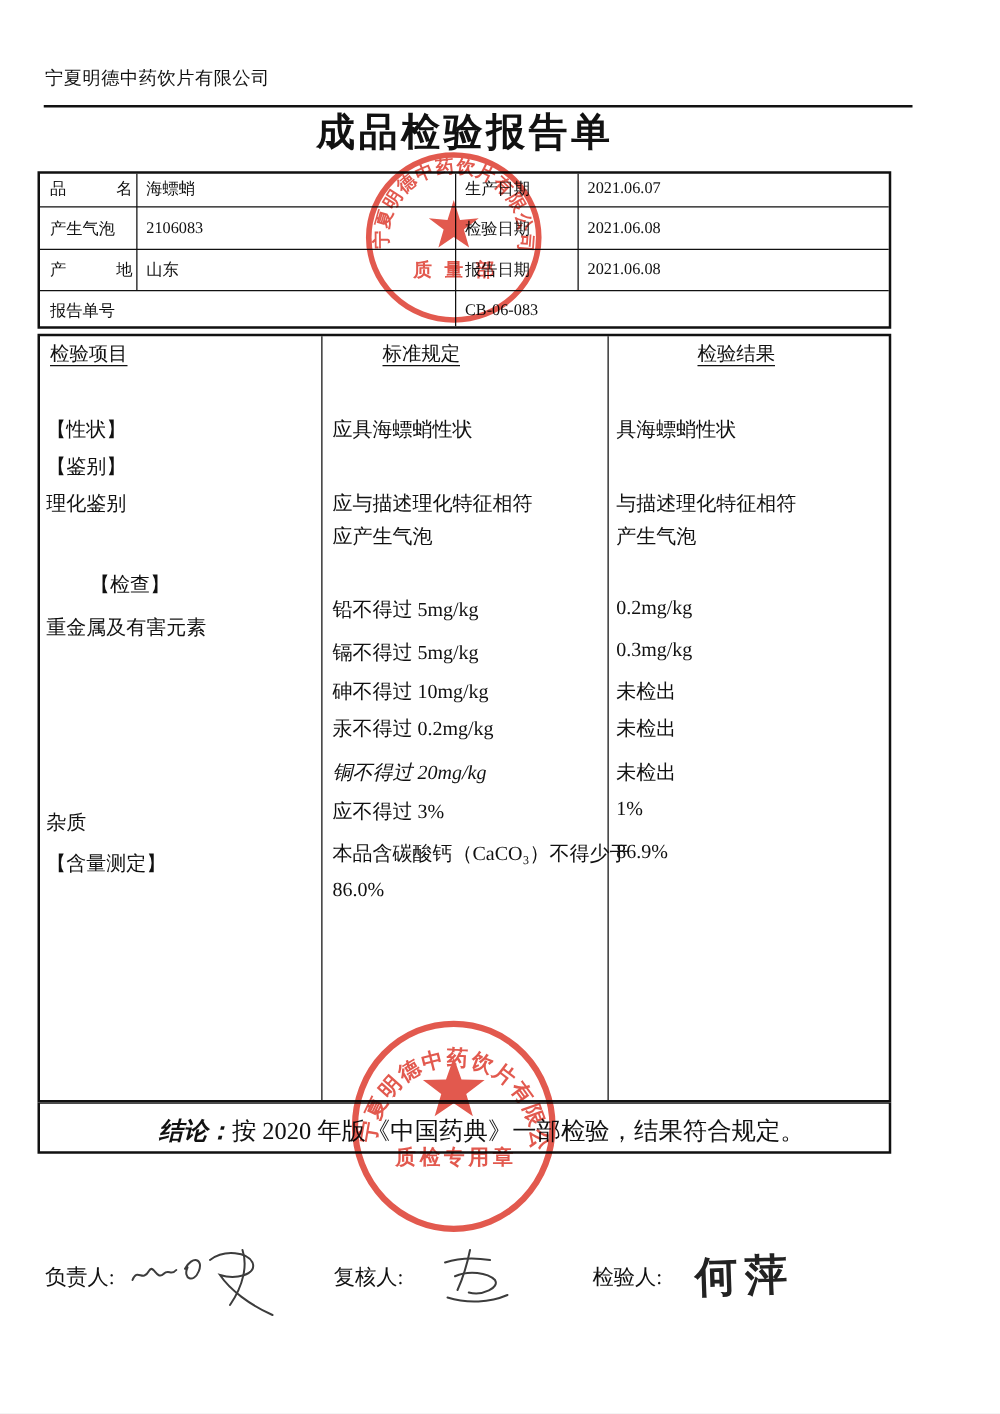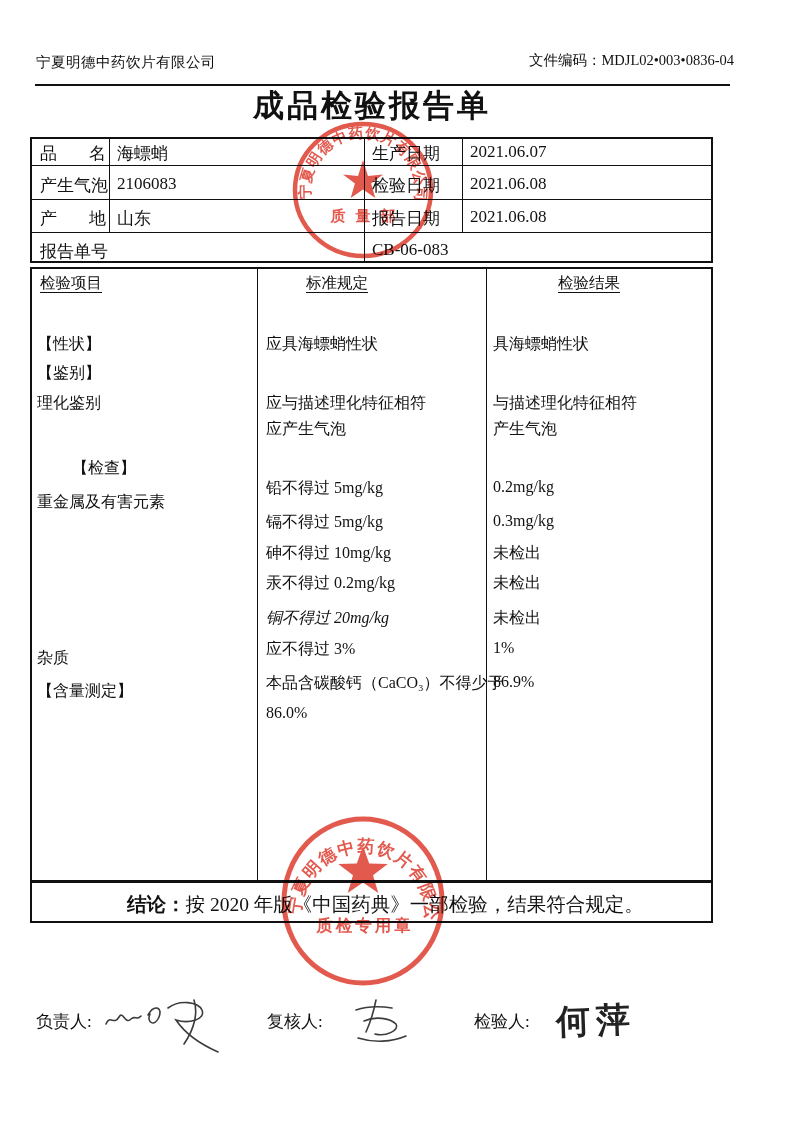--- a/index.html
+++ b/index.html
@@ -12,49 +12,48 @@
   .abs{position:absolute;}
   
   .company{top:53px;left:36px;font-size:14.5px;letter-spacing:.5px;}
   .doccode{top:51px;right:66px;font-size:14.5px;}
   .rule{top:84px;left:35px;width:695px;height:0;border-top:2px solid #111;}
   .title{top:85px;left:253px;font-size:31px;font-weight:bold;letter-spacing:3px;}
   
   .info{top:137px;left:30px;width:683px;height:126px;border:2px solid #111;box-sizing:border-box;}
   .hline{position:absolute;left:0;width:100%;height:0;border-top:1.5px solid #111;}
   .vline{position:absolute;top:0;width:0;border-left:1.5px solid #111;}
-  .cell{position:absolute;font-size:17px;white-space:nowrap;}
+  .cell{position:absolute;font-size:13px;white-space:nowrap;}
   .jlabel{display:inline-block;width:66px;text-align:justify;text-align-last:justify;}
   
   .insp{top:267px;left:30px;width:683px;height:615px;border:2px solid #111;box-sizing:border-box;}
   .insp .colhead{position:absolute;font-size:15.5px;text-decoration:underline;text-underline-offset:4px;white-space:nowrap;}
   .line{position:absolute;font-size:16px;white-space:nowrap;}
   .c-item{left:5px;}
   .c-spec{left:234px;}
   .c-res{left:461px;}
   
   .concl{top:882px;left:30px;width:683px;height:41px;border:2px solid #111;border-top:1.5px solid #111;box-sizing:border-box;}
   .concl .txt{position:absolute;top:8px;left:95px;font-size:19.5px;white-space:nowrap;}
-  .concl .lbl{font-weight:bold;}
+  .concl .lbl{font-weight:bold;font-style:italic;}
   .notebox{top:923px;left:30px;width:683px;height:67px;border:2px solid #111;border-top:none;box-sizing:border-box;}
   .notebox p{margin:0;padding:9px 10px 0 8px;text-indent:22px;font-size:16px;line-height:31px;}
   
   .sig-label{font-size:17px;white-space:nowrap;}
   .inspector-name{font-size:34px;font-weight:bold;transform:rotate(-2deg);letter-spacing:6px;color:#222;}
   
   .stamp{mix-blend-mode:multiply;opacity:.85;}
   .scribble{stroke:#3c3c3c;fill:none;stroke-width:1.6;stroke-linecap:round;}
 </style>
 </head>
 <body>
 
 <div class="page">
 
   <div class="abs company">宁夏明德中药饮片有限公司</div>
-  <div class="abs doccode"><span>文件编码：</span><span>MDJL02•003•0836-04</span></div>
   <div class="abs rule"></div>
 
   <div class="abs title">成品检验报告单</div>
 
   <div class="abs info">
     <div class="hline" style="top:26px;"></div>
     <div class="hline" style="top:60px;"></div>
     <div class="hline" style="top:93px;"></div>
     <div class="vline" style="left:77px;height:93px;"></div>
     <div class="vline" style="left:332px;height:122px;"></div>

